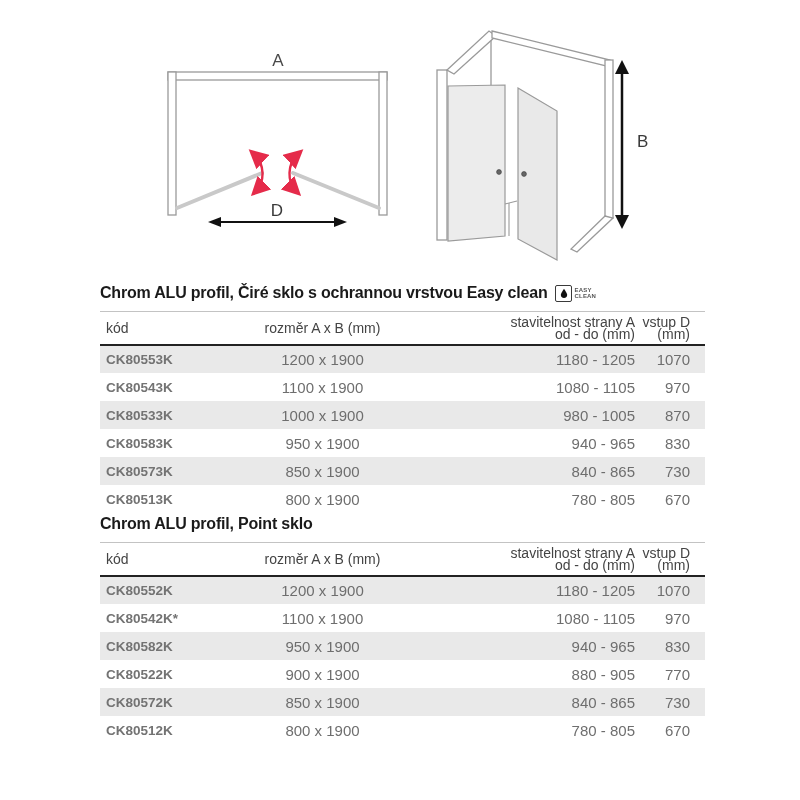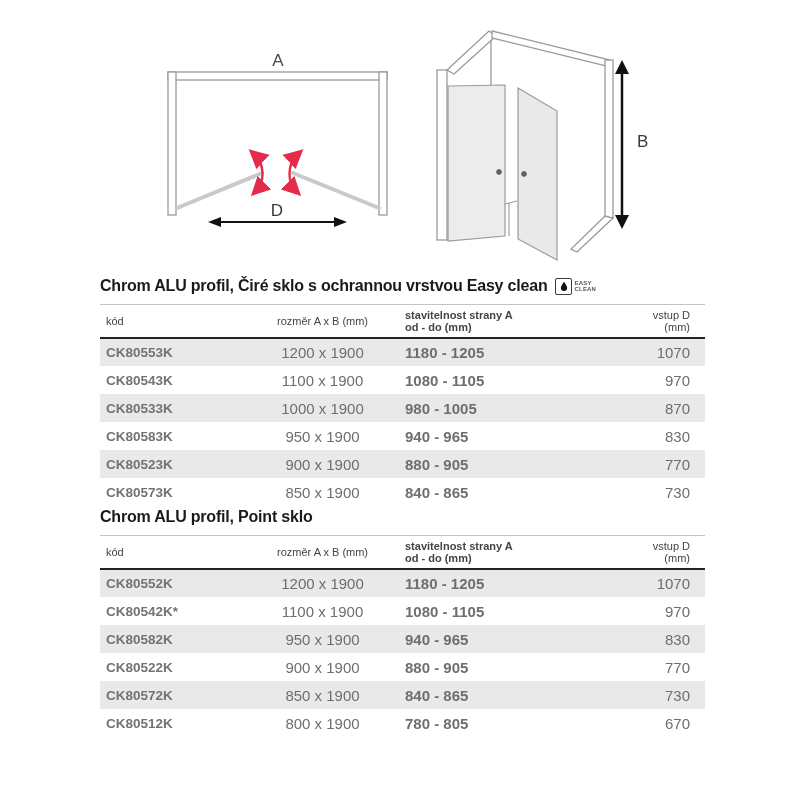--- a/index.html
+++ b/index.html
@@ -6,38 +6,38 @@
   html,body { width:800px; height:800px; background:#ffffff;
     font-family:"Liberation Sans", sans-serif; color:#1a1a1a; overflow:hidden; }
 
   .diagrams { position:relative; width:800px; height:272px; }
   .diagrams svg { position:absolute; left:0; top:0; }
 
   .content { width:605px; margin-left:100px; }
 
   .section-title { font-size:16px; font-weight:bold; color:#1a1a1a;
     letter-spacing:-0.2px; display:flex; align-items:center; }
-  .section-title.first { margin-top:5px;align-items:center; }
+  .section-title.first { margin-top:12px;align-items:center; }
   .section-title.second { margin-top:2px; }
 
   .easyclean-badge { display:inline-flex; align-items:center; margin-left:8px; }
   .badge-box { width:17px; height:17px; border:1.5px solid #3a3a3a; border-radius:2px;
     display:flex; align-items:center; justify-content:center; background:#fff; }
   .badge-text { font-size:6px; line-height:6.5px; color:#555; font-weight:bold;
     margin-left:2px; letter-spacing:0.2px; }
 
   table { width:605px; border-collapse:collapse; table-layout:fixed; margin-top:9px; }
   thead tr { border-top:1px solid #c3c3c3; border-bottom:2px solid #222222; }
-  th { font-size:11px; font-weight:normal; color:#444; padding:4px 0; line-height:12px; }
+  th { font-size:14px; font-weight:normal; color:#444; padding:4px 0; line-height:12px; }
   td { font-size:15px; height:28px; color:#6e6e6e; }
   tbody tr:nth-child(odd) { background:#e9e9e9; }
   tbody tr:nth-child(even) { background:#ffffff; }
   .col-code   { width:140px; text-align:left;  padding-left:6px; }
   .col-size   { width:165px; text-align:center; }
-  .col-adjust { width:230px; text-align:left;font-weight:bold; }
+  .col-adjust { width:230px; text-align:right; }
   .col-entry  { width:70px;  text-align:right; padding-right:15px; }
   td.col-code { font-weight:bold; color:#737373; font-size:13.5px; }
 </style>
 </head>
 <body>
 
 <div class="diagrams">
   <svg width="800" height="272" viewBox="0 0 800 272">
     <defs>
       <marker id="redhead" markerWidth="8" markerHeight="8" refX="5" refY="4" orient="auto-start-reverse">
@@ -155,30 +155,30 @@
           <td class="col-adjust">980 - 1005</td>
           <td class="col-entry">870</td>
         </tr>
       <tr>
           <td class="col-code">CK80583K</td>
           <td class="col-size">950 x 1900</td>
           <td class="col-adjust">940 - 965</td>
           <td class="col-entry">830</td>
         </tr>
       <tr>
-          <td class="col-code">CK80523K</td>
-          <td class="col-size">900 x 1900</td>
-          <td class="col-adjust">880 - 905</td>
-          <td class="col-entry">770</td>
-        </tr>
-      <tr>
           <td class="col-code">CK80573K</td>
           <td class="col-size">850 x 1900</td>
           <td class="col-adjust">840 - 865</td>
           <td class="col-entry">730</td>
+        </tr>
+      <tr>
+          <td class="col-code">CK80513K</td>
+          <td class="col-size">800 x 1900</td>
+          <td class="col-adjust">780 - 805</td>
+          <td class="col-entry">670</td>
         </tr>
     </tbody>
   </table>
 
   <div class="section-title second">
     <span>Chrom ALU profil, Point sklo</span>
   </div>
 
   <table>
     <thead>

